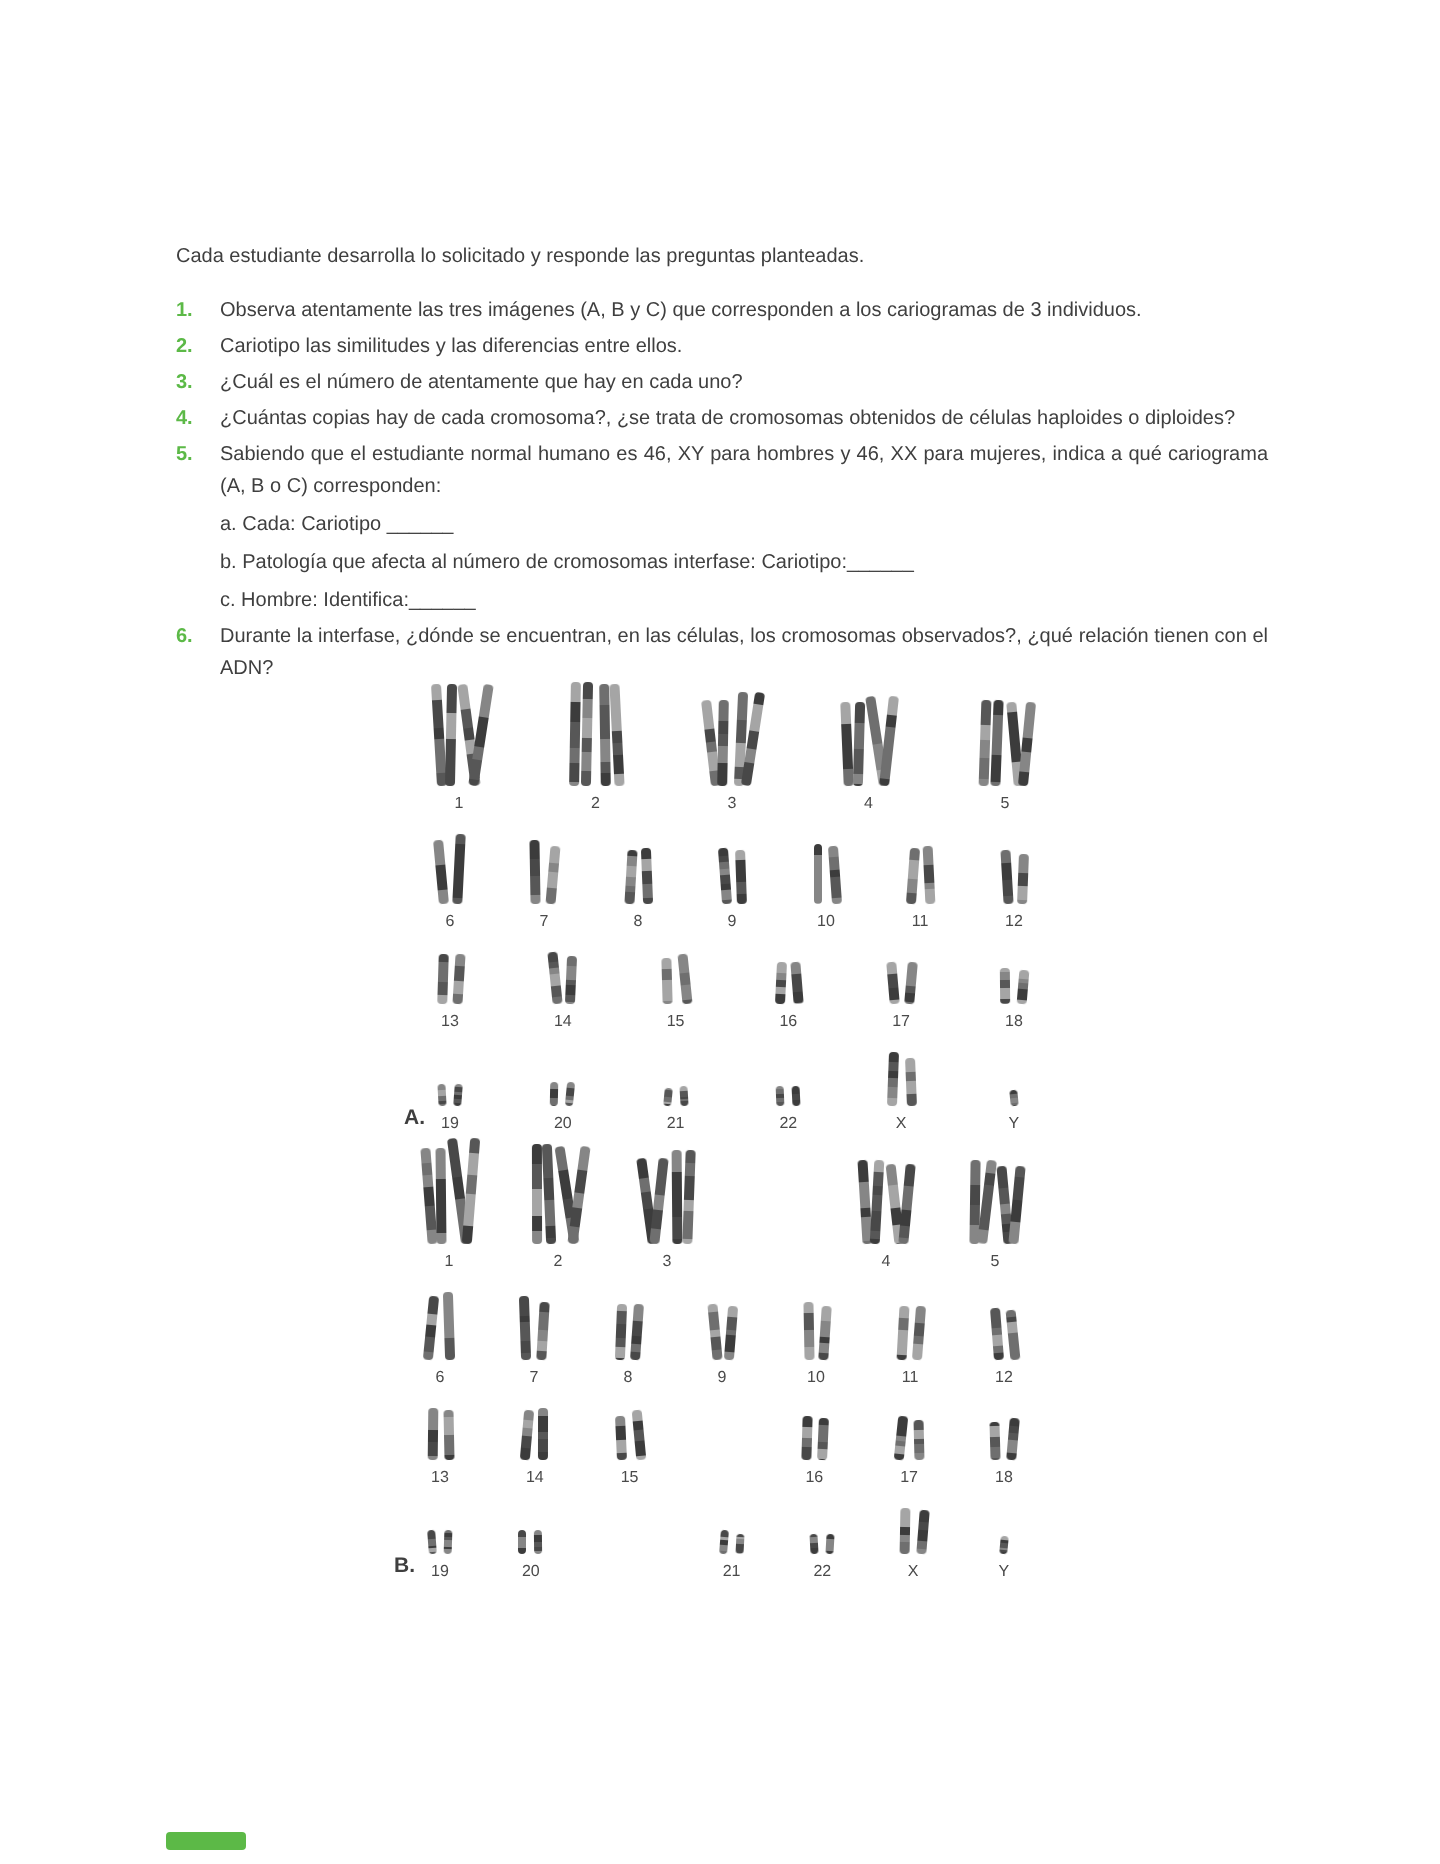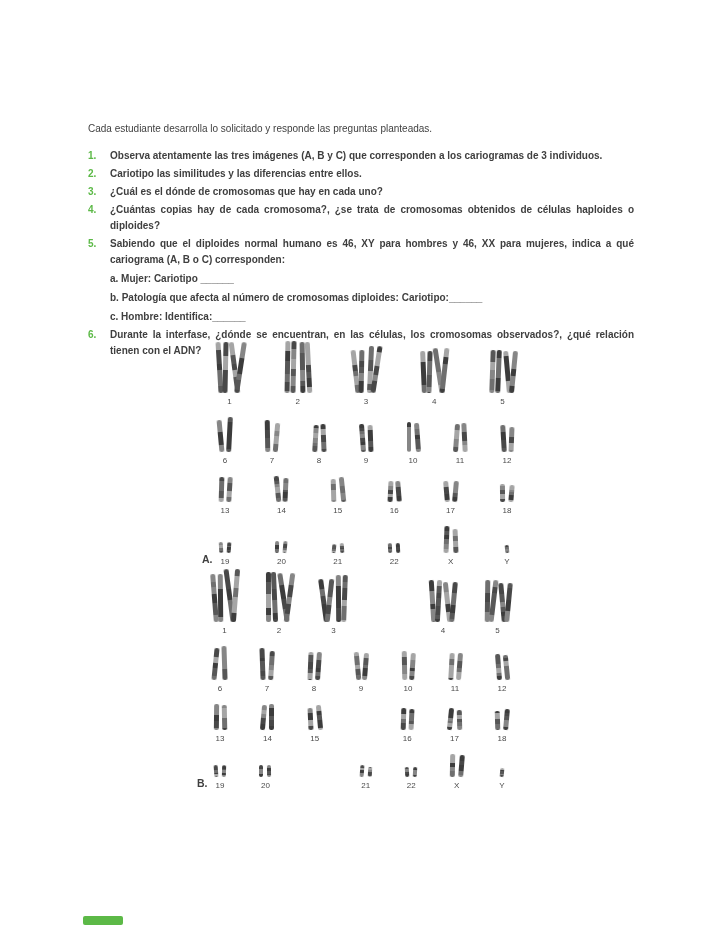--- a/index.html
+++ b/index.html
@@ -24,21 +24,21 @@
 
   .content {
     position:absolute; left:88px; top:121px; width:546px;
     font-size:10px; line-height:16px;
   }
   .intro { margin-bottom:11px; }
 
   ol.questions { list-style:none; margin:0; padding:0; }
   li.q { display:flex; margin-bottom:2px; }
   .qnum { color:var(--accent,#5cb947); font-weight:bold; width:22px; flex-shrink:0; }
-  .qbody { flex:1;font-weight:bold; }
+  .qbody { flex:1; }
   .qtext { text-align:justify; }
   .qsub { margin-top:3px; }
 
   .karyo { position:absolute; width:300px; }
   #karyo0 { left:216px; top:341px; }
   #karyo1 { left:211px; top:569px; }
   .kmain { position:absolute; left:-14px; bottom:1px; font-weight:bold; font-size:10.5px; color:#3f3f3f; }
   .krow { display:flex; justify-content:space-between; align-items:flex-end; margin-bottom:11px; }
   .krow:last-child { margin-bottom:0; }
   .kgroup { display:flex; flex-direction:column; align-items:center; min-width:18px; }
@@ -69,35 +69,35 @@
         </li>
         <li class="q">
           <span class="qnum">2.</span>
           <div class="qbody">
             <div class="qtext">Cariotipo las similitudes y las diferencias entre ellos.</div>
           </div>
         </li>
         <li class="q">
           <span class="qnum">3.</span>
           <div class="qbody">
-            <div class="qtext">¿Cuál es el dónde de cromosomas que hay en cada uno?</div>
+            <div class="qtext">¿Cuál es el número de atentamente que hay en cada uno?</div>
           </div>
         </li>
         <li class="q">
           <span class="qnum">4.</span>
           <div class="qbody">
             <div class="qtext">¿Cuántas copias hay de cada cromosoma?, ¿se trata de cromosomas obtenidos de células haploides o diploides?</div>
           </div>
         </li>
         <li class="q">
           <span class="qnum">5.</span>
           <div class="qbody">
-            <div class="qtext">Sabiendo que el diploides normal humano es 46, XY para hombres y 46, XX para mujeres, indica a qué cariograma (A, B o C) corresponden:</div>
-            <div class="qsub">a. Mujer: Cariotipo ______</div>
-            <div class="qsub">b. Patología que afecta al número de cromosomas diploides: Cariotipo:______</div>
+            <div class="qtext">Sabiendo que el estudiante normal humano es 46, XY para hombres y 46, XX para mujeres, indica a qué cariograma (A, B o C) corresponden:</div>
+            <div class="qsub">a. Cada: Cariotipo ______</div>
+            <div class="qsub">b. Patología que afecta al número de cromosomas interfase: Cariotipo:______</div>
             <div class="qsub">c. Hombre: Identifica:______</div>
           </div>
         </li>
         <li class="q">
           <span class="qnum">6.</span>
           <div class="qbody">
             <div class="qtext">Durante la interfase, ¿dónde se encuentran, en las células, los cromosomas observados?, ¿qué relación tienen con el ADN?</div>
           </div>
         </li>
       </ol>

